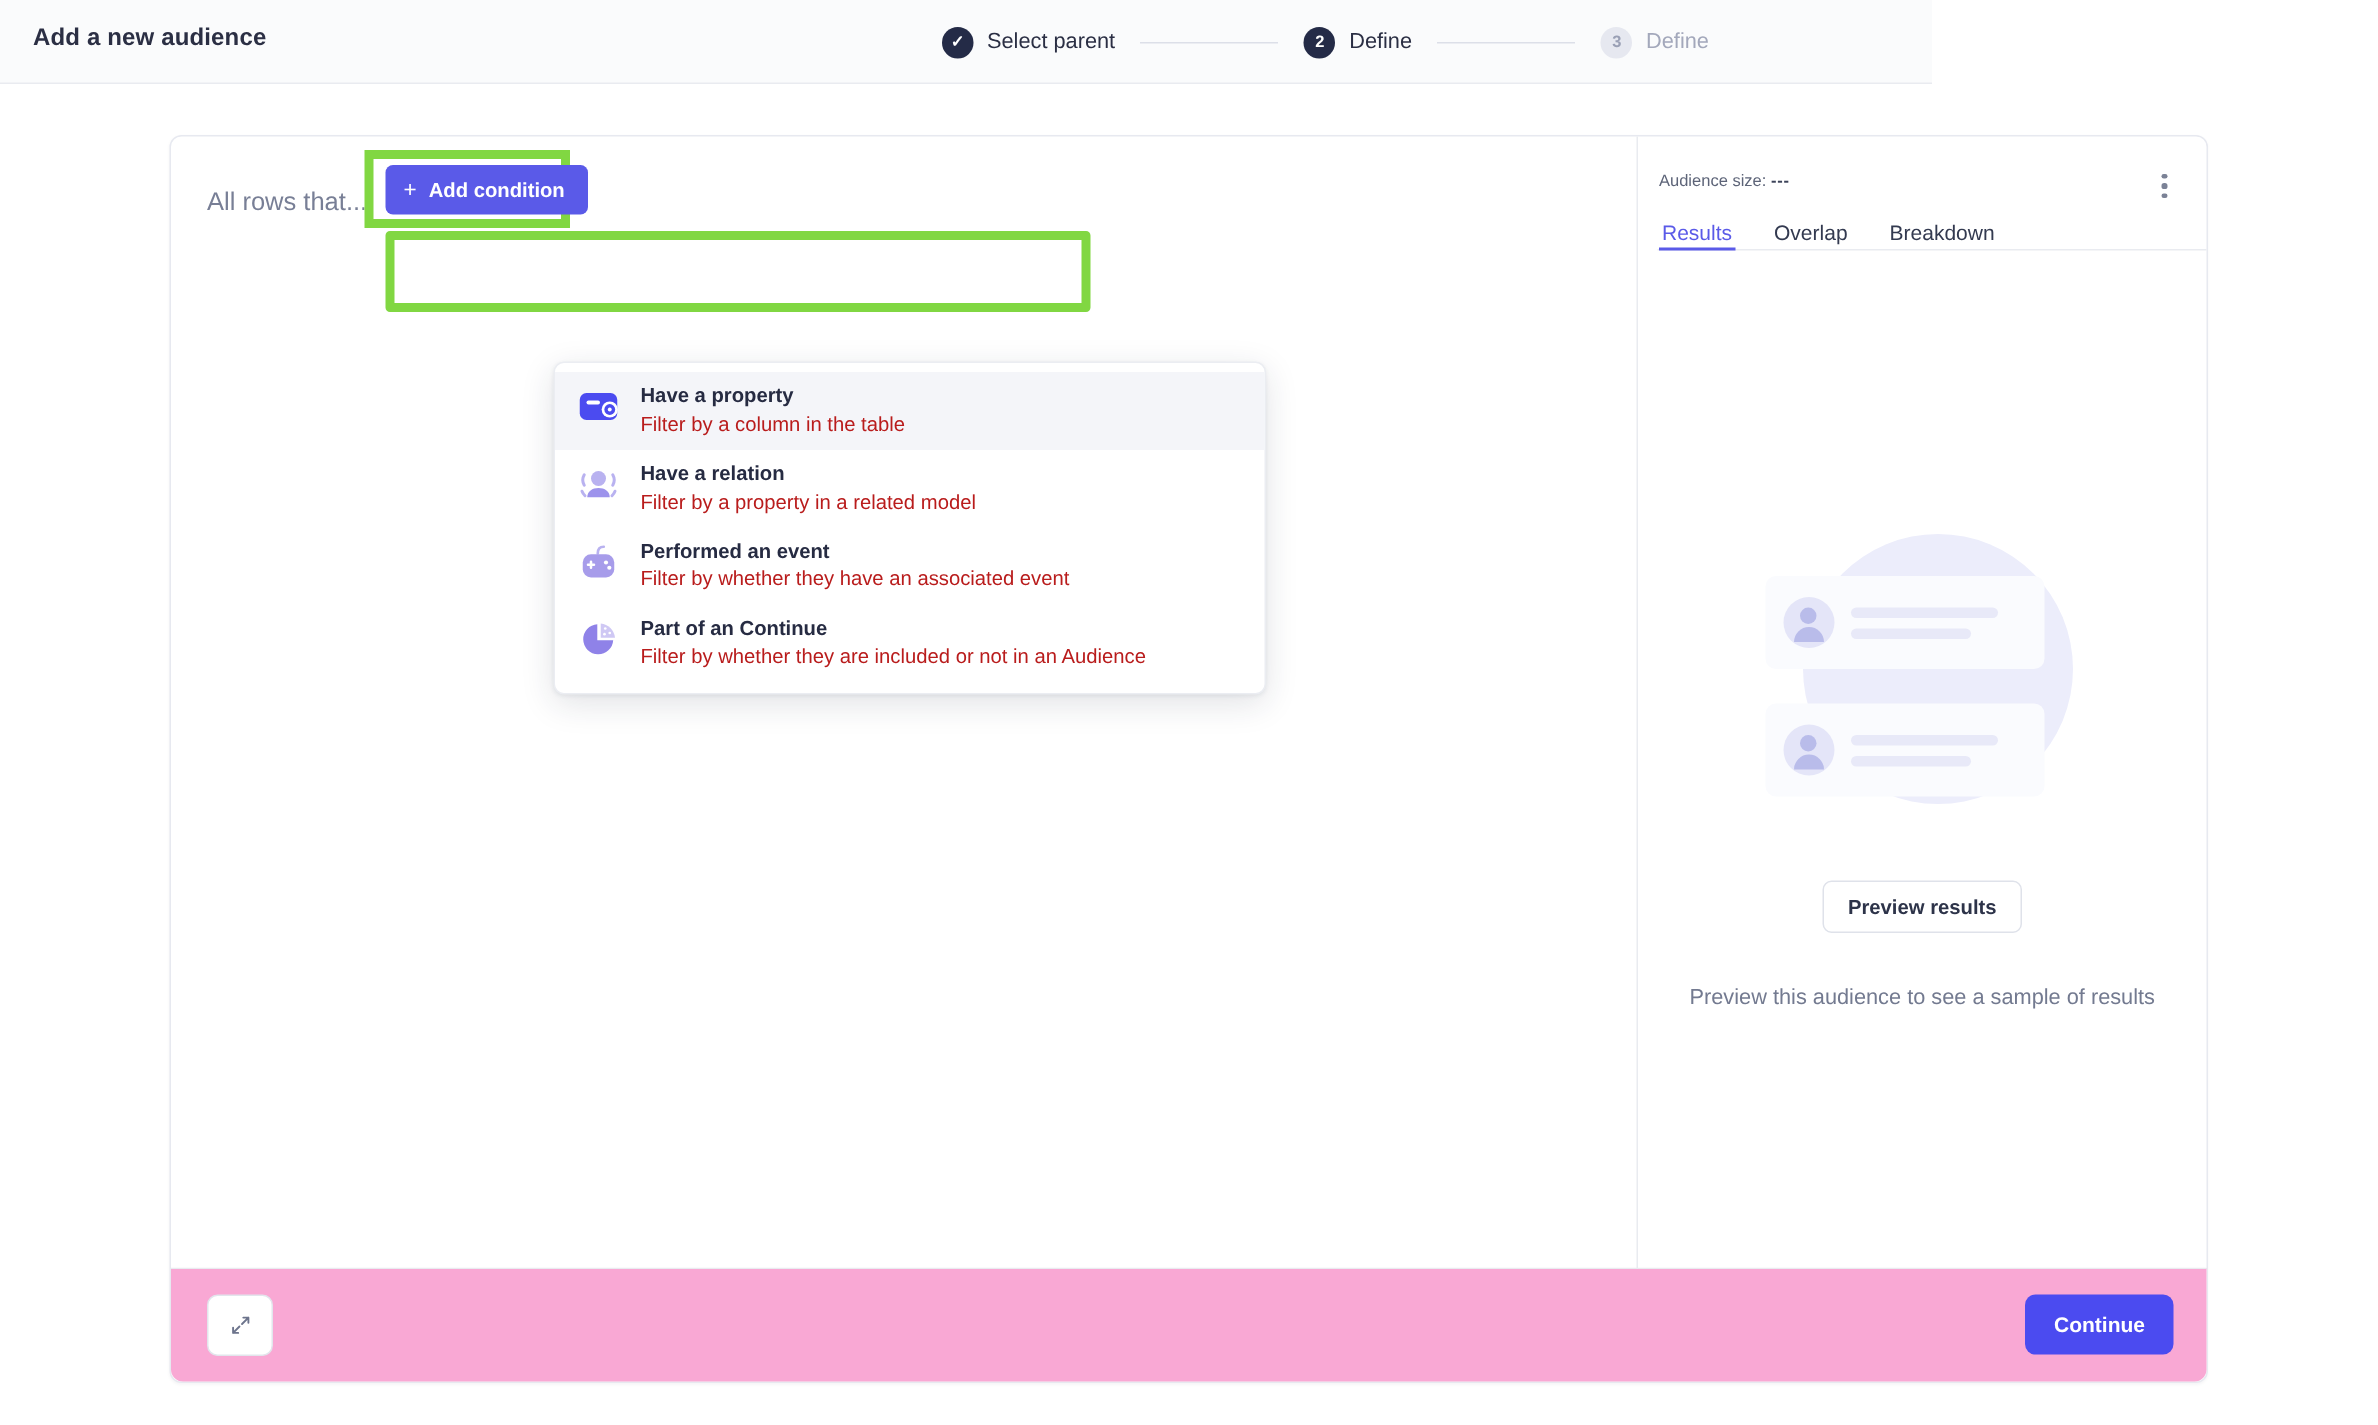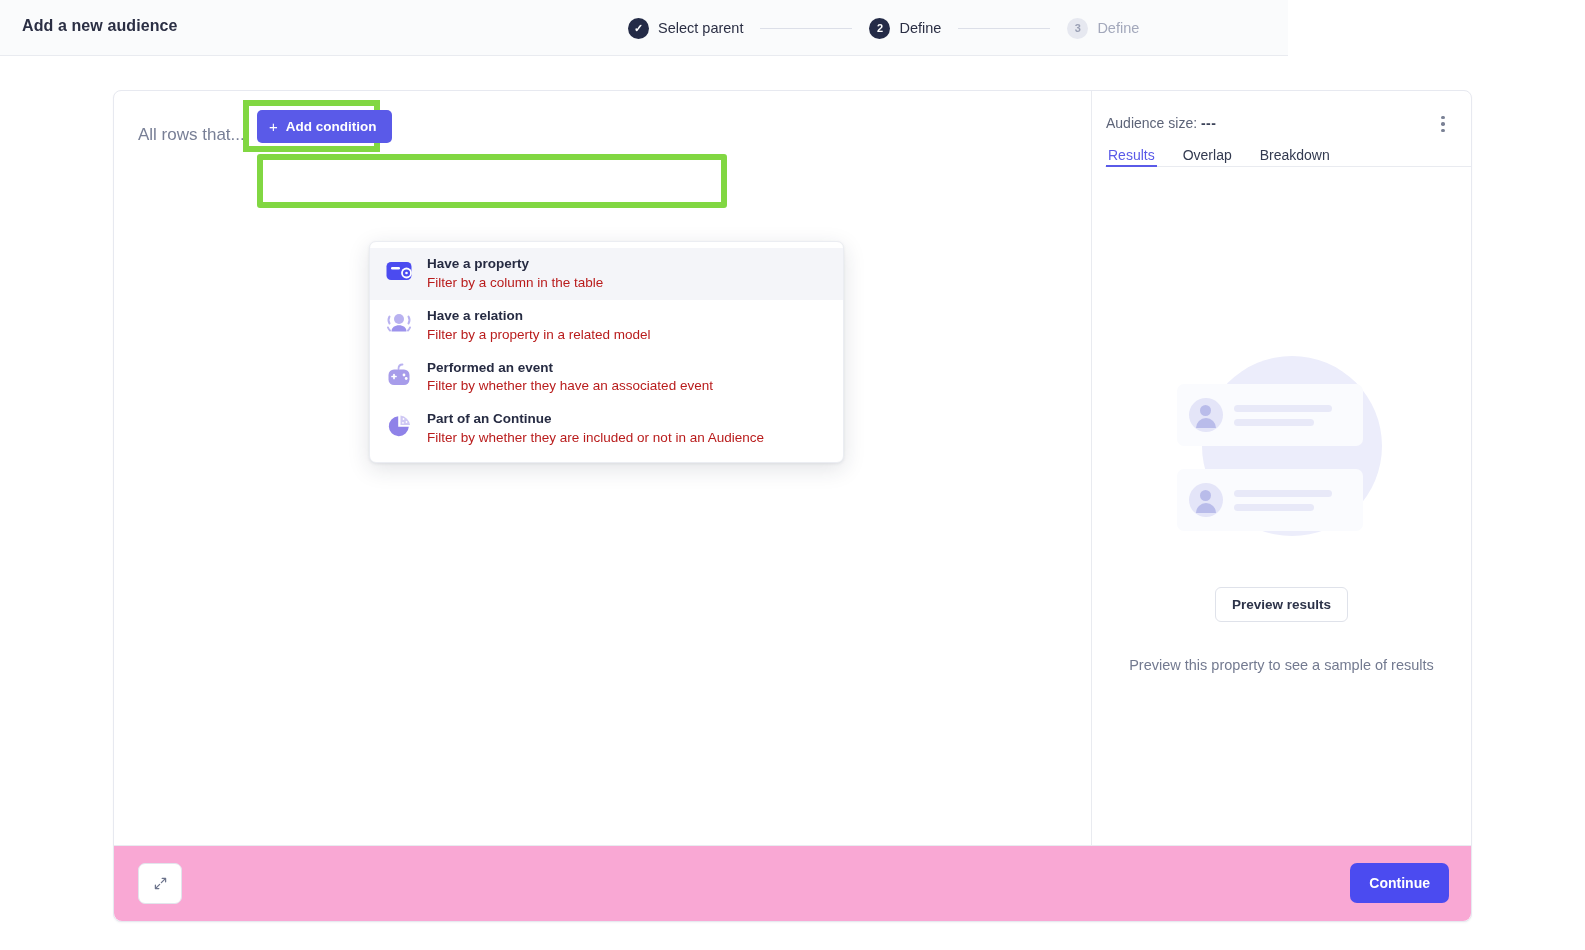--- a/index.html
+++ b/index.html
@@ -174,21 +174,21 @@
     border: 6px solid #81d742;
     border-radius: 3px;
     pointer-events: none;
     z-index: 35;
   }
 
   
   .aud-size {
     position: absolute;
     left: 14px; top: 24px;
-    font-size: 14px;
+    font-size: 11px;
     color: #5d6478;
   }
   .aud-size b { color: #3c4359; font-weight: bold; letter-spacing: .5px; }
   .kebab {
     position: absolute;
     right: 18px; top: 20px;
     width: 20px; height: 26px;
     display: flex; flex-direction: column;
     align-items: center; justify-content: center;
     gap: 3px;
@@ -466,21 +466,21 @@
           <div class="illus-card two">
             <div class="illus-avatar"></div>
             <div class="illus-lines">
               <div class="illus-line long"></div>
               <div class="illus-line short"></div>
             </div>
           </div>
         </div>
 
         <button class="preview-btn">Preview results</button>
-        <div class="preview-hint">Preview this property to see a sample of results</div>
+        <div class="preview-hint">Preview this audience to see a sample of results</div>
       </div>
 
     </div>
 
   </div>
 
   <div class="card-footer">
     <div class="expand-btn">
       <svg viewBox="0 0 20 20" width="17" height="17">
         <path d="M12 4h4v4M16 4l-5 5M8 16H4v-4M4 16l5-5" stroke="#6d748c" stroke-width="1.5" fill="none" stroke-linecap="round" stroke-linejoin="round"></path>

